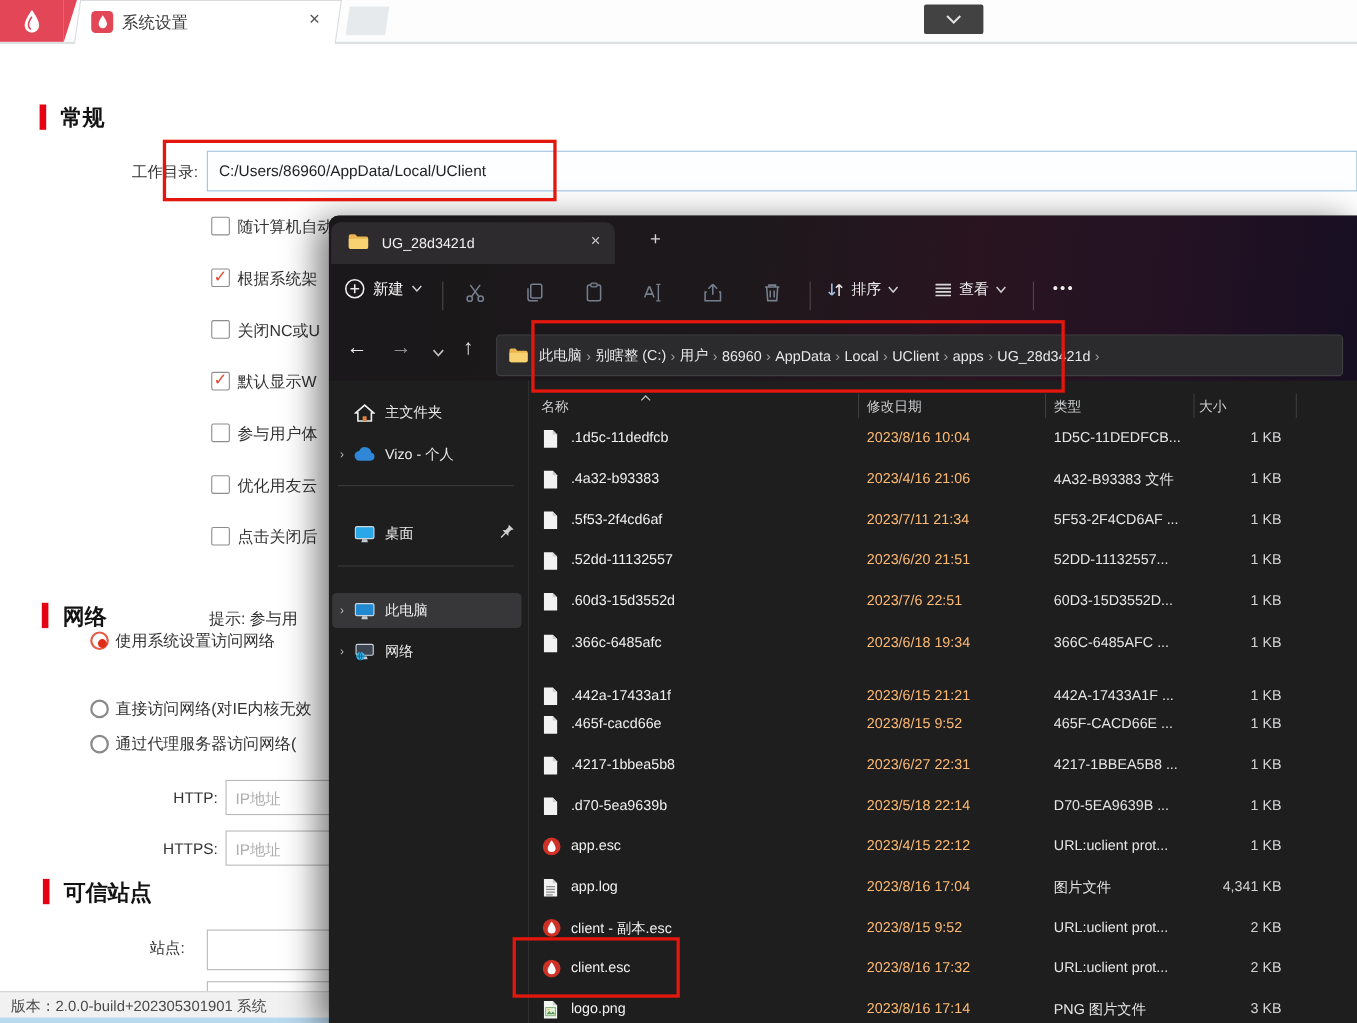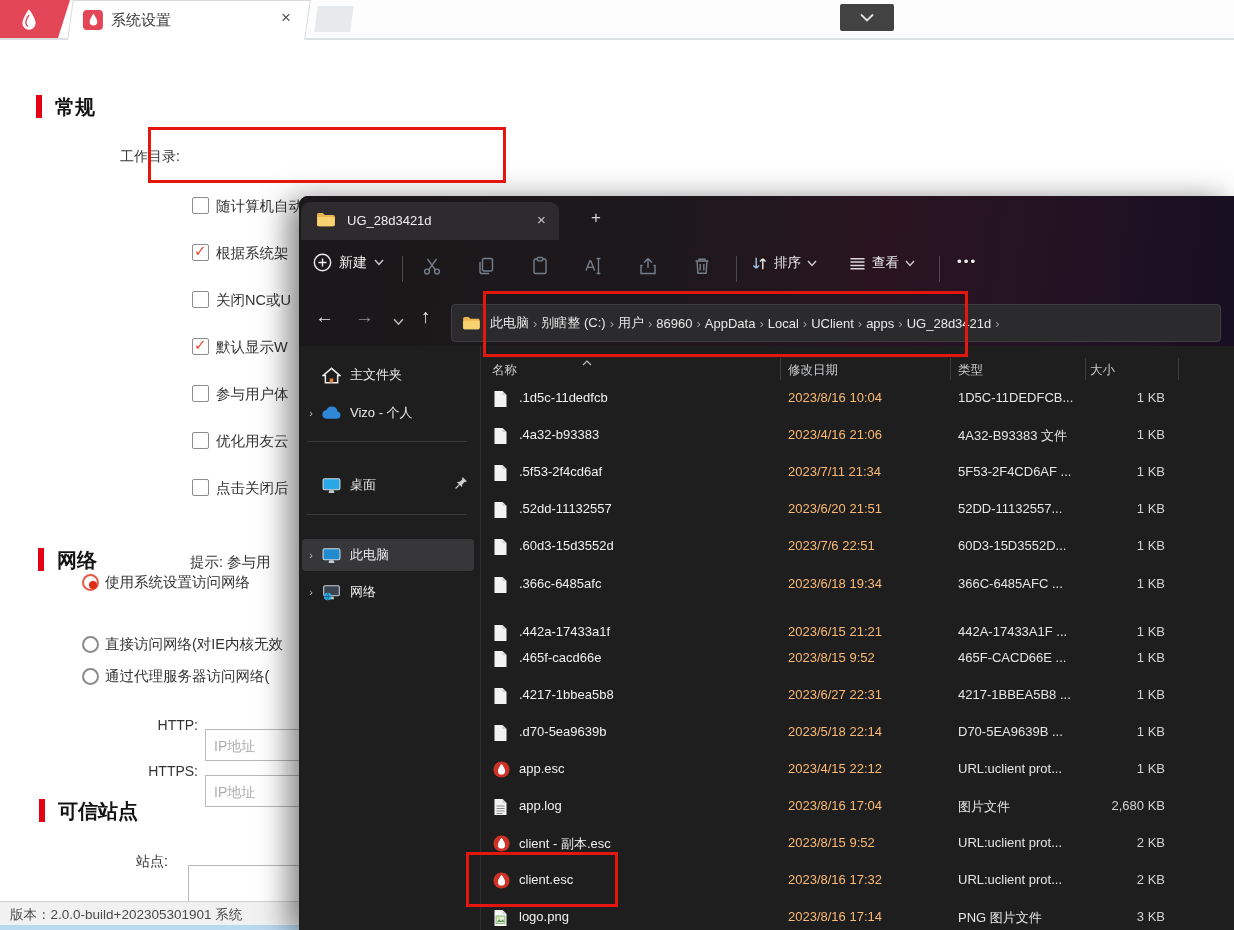--- a/index.html
+++ b/index.html
@@ -28,21 +28,21 @@
 
   .cb-box { width:17px; height:17px; border:1px solid #8d8d8d; border-radius:2px; background:#fff; position:absolute; left:0; top:0; }
   .cb-check { position:absolute; left:1px; top:-3px; font-size:15px; font-weight:bold; color:#e8472e; }
   .cb-label { position:absolute; left:24px; top:0px; font-size:14.5px; color:#333; white-space:nowrap; }
 
   .radio-ring { width:17px; height:17px; border:2px solid #8a8a8a; border-radius:50%; position:absolute; left:0; top:0; background:#fff; }
   .radio-ring.sel { border-color:#e85a44; }
   .radio-dot { position:absolute; left:4.5px; top:4.5px; width:8px; height:8px; border-radius:50%; background:#df2b17; }
   .radio-label { position:absolute; left:23px; top:-1px; font-size:14.5px; color:#333; white-space:nowrap; }
 
-  .gray-input { background:#fff; border:1px solid #b9b9b9; font-size:13.5px; color:#222; padding:0 8px;margin-top:20px; }
+  .gray-input { background:#fff; border:1px solid #b9b9b9; font-size:13.5px; color:#222; padding:0 8px; }
   .placeholder-text { color:#aeaeae; line-height:32px; font-size:14px; }
 
   #app-statusbar { left:0; top:901px; width:1234px; height:24px; background:#f1f1f1; border-top:1px solid #d2d2d2; }
   #app-status-text { position:absolute; left:10px; top:4px; font-size:13.5px; color:#4a4a4a; white-space:nowrap; }
   #bottom-strip { left:0; top:925px; width:1234px; height:5px; background:#b9d9f0; }
 
   
   #explorer { left:299px; top:196px; width:935px; height:734px; background:#1e1e1e; border-top-left-radius:9px; box-shadow:-10px 4px 30px rgba(0,0,0,.5); overflow:hidden; }
   #exp-header { position:absolute; left:0; top:0; width:935px; height:150px;
     background:linear-gradient(97deg,#1a181a 0%,#1d181b 40%,#291420 62%,#241223 80%,#170f22 100%); }
@@ -110,20 +110,21 @@
   </div>
   <div id="win-dropdown" class="abs">
     <svg width="16" height="9" viewBox="0 0 16 9">
         <polyline points="2,1.5 8,7.5 14,1.5" fill="none" stroke="#e2e2e2" stroke-width="1.8"></polyline>
       </svg>
   </div>
 
   <div class="abs section-bar" style="left:36px;top:95px;"></div>
   <div class="abs section-title" style="left:55px;top:94px;">常规</div>
   <div class="abs form-label" style="left:98px;top:148px;width:82px;">工作目录:</div>
+  <div id="workdir-input" class="abs">C:/Users/86960/AppData/Local/UClient</div>
   <div id="checkbox-list">
       <div class="abs" style="left: 192px; top: 197px; width: 200px; height: 18px;">
         <span class="cb-box"></span>
         <span class="cb-label">随计算机自动</span>
       </div>
       <div class="abs" style="left: 192px; top: 244px; width: 200px; height: 18px;">
         <span class="cb-box">
           <span class="cb-check">✓</span>
         </span>
         <span class="cb-label">根据系统架</span>
@@ -491,21 +492,21 @@
         </div>
         <div class="file-row" style="top: 592.1px;">
           <span class="f-icon"><svg width="15" height="18" viewBox="0 0 14 18">
               <path d="M1 1h8l4 4v12H1z" fill="#f2f2f2"></path>
               <path d="M9 1l4 4H9z" fill="#cfcfcf"></path>
               <path d="M3 8h8M3 10.5h8M3 13h8M3 15.5h6" stroke="#8a8a8a" stroke-width="1"></path>
             </svg></span>
           <span class="f-name">app.log</span>
           <span class="f-date">2023/8/16 17:04</span>
           <span class="f-type">图片文件</span>
-          <span class="f-size">2,680 KB</span>
+          <span class="f-size">4,341 KB</span>
         </div>
         <div class="file-row" style="top: 629.2px;">
           <span class="f-icon"><svg width="17" height="17" viewBox="0 0 16 16">
               <circle cx="8" cy="8" r="7.6" fill="#ce3126"></circle>
               <path d="M8 2.6C8 2.6 4.6 7 4.6 9.4a3.4 3.4 0 0 0 6.8 0C11.4 7 8 2.6 8 2.6z" fill="#fff"></path>
             </svg></span>
           <span class="f-name">client - 副本.esc</span>
           <span class="f-date">2023/8/15 9:52</span>
           <span class="f-type">URL:uclient prot...</span>
           <span class="f-size">2 KB</span>

